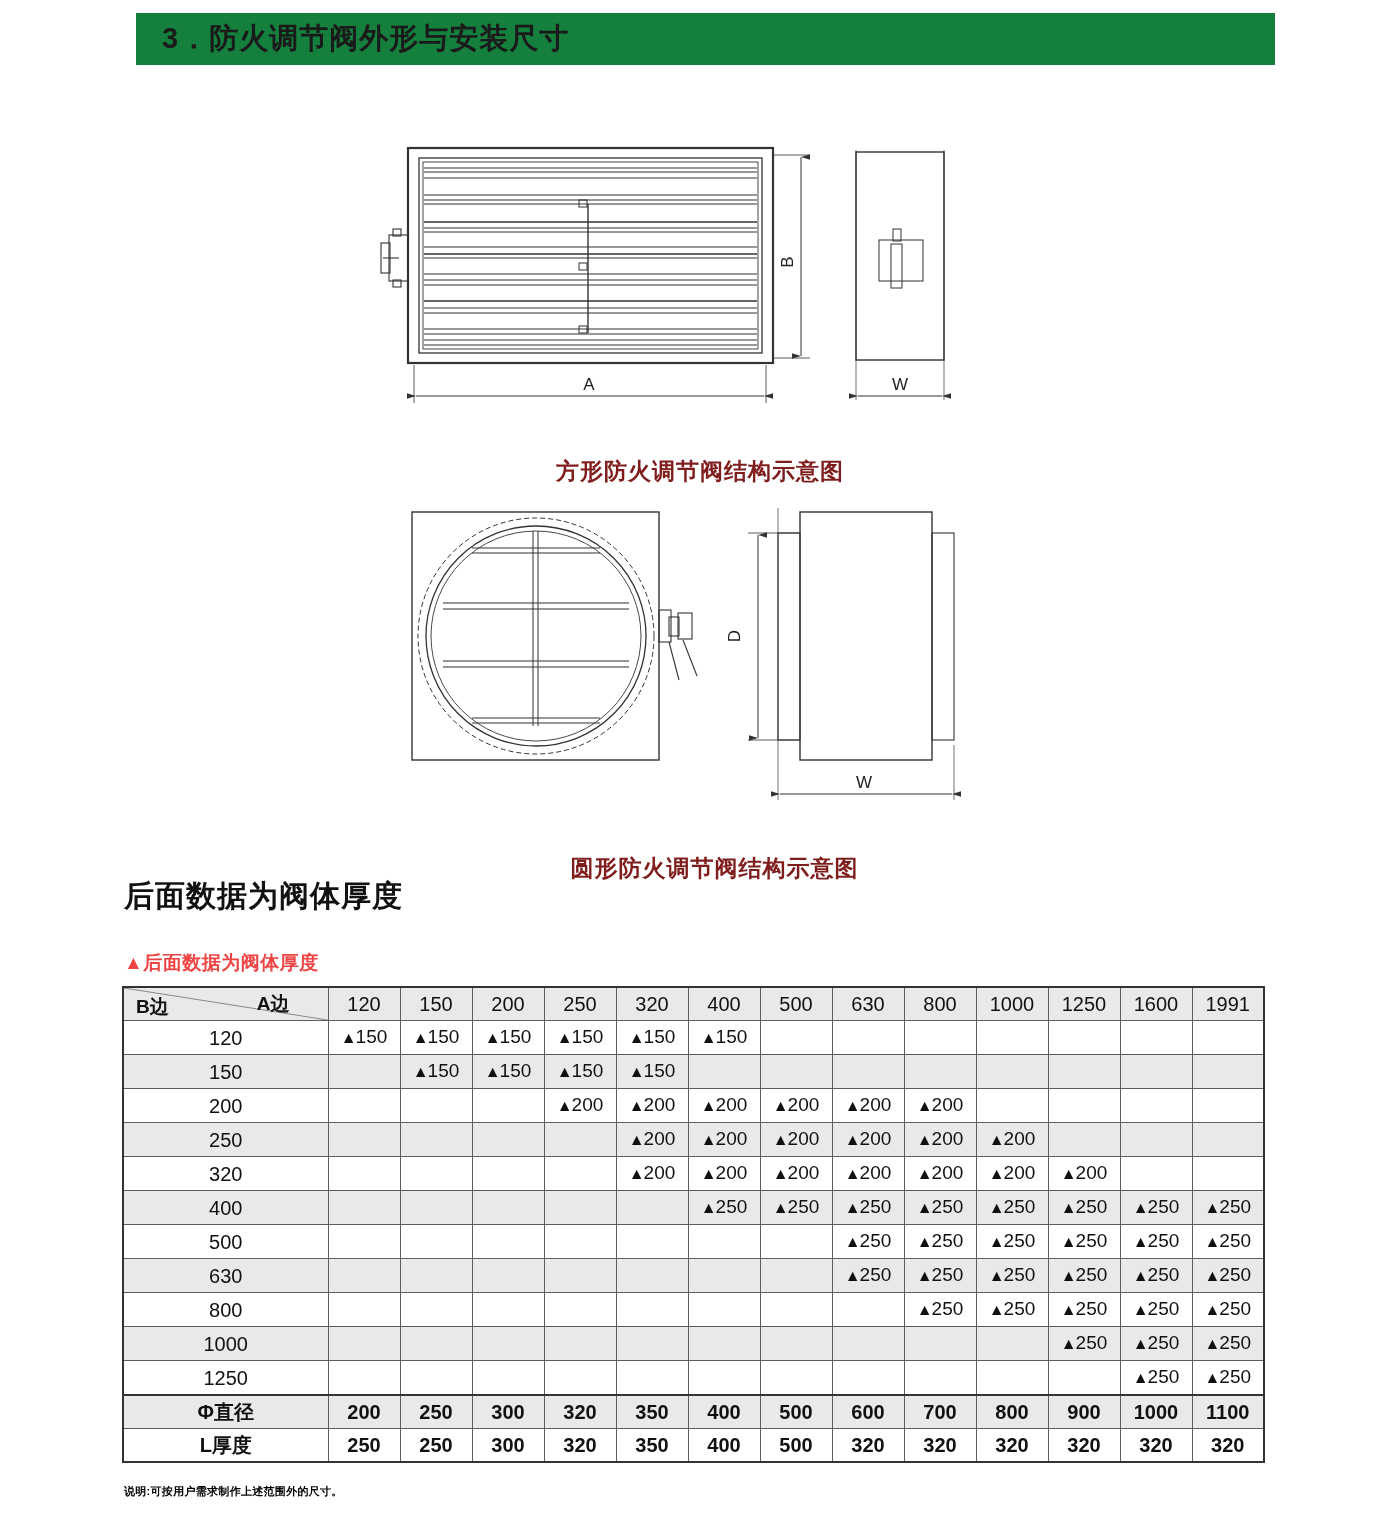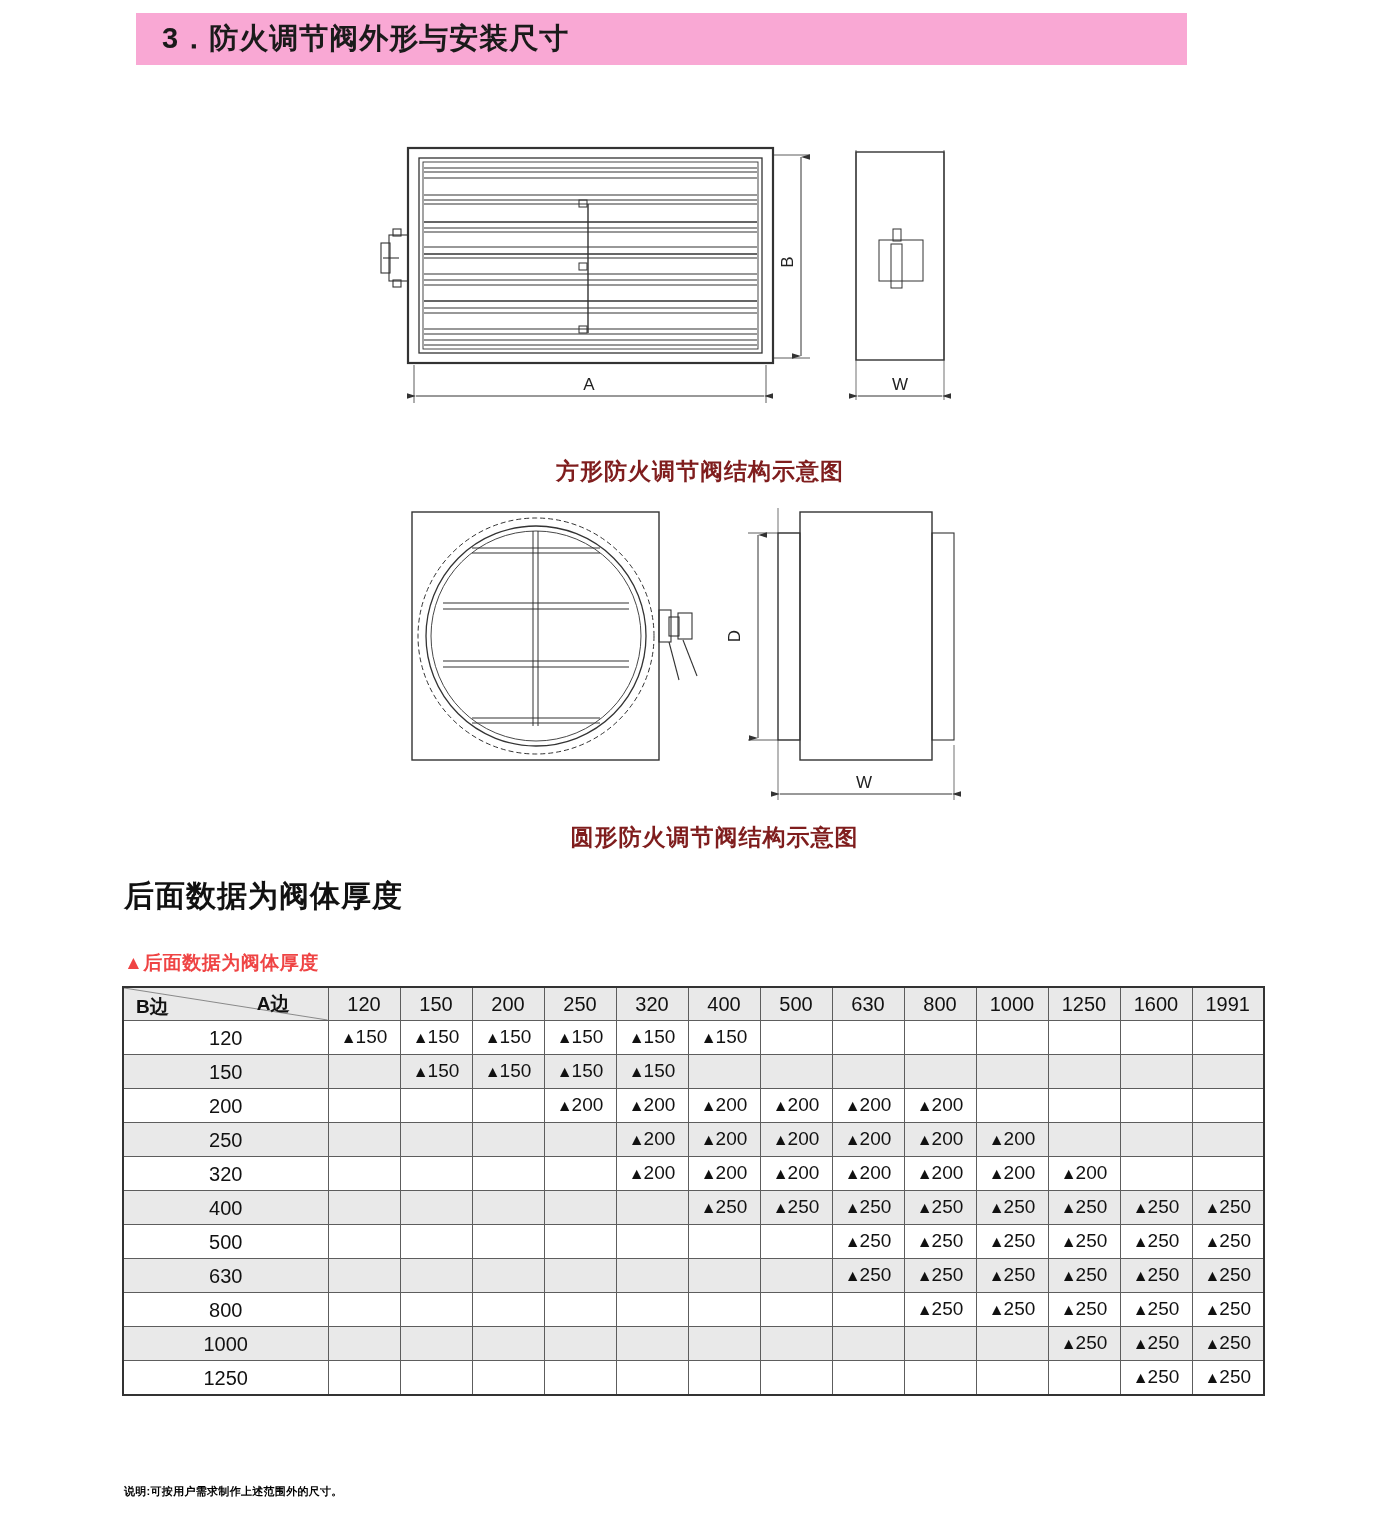--- a/index.html
+++ b/index.html
@@ -15,23 +15,23 @@
     font-family: "Liberation Sans", "DejaVu Sans", sans-serif;
     color: #1a1a1a;
     overflow: hidden;
   }
 
   
   .section-band {
     position: absolute;
     left: 136px;
     top: 13px;
-    width: 1051px;
+    width: 1139px;
     height: 52px;
-    background: #f9a8d4;
+    background: #15803d;
     display: flex;
     align-items: center;
   }
   .section-band .section-title {
     font-size: 29px;
     font-weight: 700;
     letter-spacing: 1px;
     padding-left: 26px;
     color: #1a1a1a;
     white-space: nowrap;
@@ -51,21 +51,21 @@
   .fig-caption {
     position: absolute;
     width: 100%;
     text-align: center;
     font-size: 23px;
     font-weight: 700;
     color: #7f1d1d;
     letter-spacing: 1px;
   }
   #cap1 { top: 456px; }
-  #cap2 { top: 822px; padding-left: 29px; }
+  #cap2 { top: 853px; padding-left: 29px; }
 
   
   .table-title {
     position: absolute;
     left: 124px;
     top: 876px;
     font-size: 30px;
     font-weight: 700;
     letter-spacing: 1px;
     color: #111;
@@ -536,17 +536,49 @@
           <td class="cell"></td>
           <td class="cell"></td>
           <td class="cell"></td>
           <td class="cell"></td>
           <td class="cell"></td>
           <td class="cell"></td>
           <td class="cell"></td>
           <td class="cell"><span class="tri">▲</span>250</td>
           <td class="cell"><span class="tri">▲</span>250</td>
         </tr>
+        <tr class="shade bottomrow thickTop">
+          <td class="rowhead">Φ直径</td>
+          <td class="cell">200</td>
+          <td class="cell">250</td>
+          <td class="cell">300</td>
+          <td class="cell">320</td>
+          <td class="cell">350</td>
+          <td class="cell">400</td>
+          <td class="cell">500</td>
+          <td class="cell">600</td>
+          <td class="cell">700</td>
+          <td class="cell">800</td>
+          <td class="cell">900</td>
+          <td class="cell">1000</td>
+          <td class="cell">1100</td>
+        </tr>
+        <tr class="plain bottomrow">
+          <td class="rowhead">L厚度</td>
+          <td class="cell">250</td>
+          <td class="cell">250</td>
+          <td class="cell">300</td>
+          <td class="cell">320</td>
+          <td class="cell">350</td>
+          <td class="cell">400</td>
+          <td class="cell">500</td>
+          <td class="cell">320</td>
+          <td class="cell">320</td>
+          <td class="cell">320</td>
+          <td class="cell">320</td>
+          <td class="cell">320</td>
+          <td class="cell">320</td>
+        </tr>
       </tbody>
   </table>
 </div>
 
 <div class="table-footnote">说明:可按用户需求制作上述范围外的尺寸。</div>
 
 </body></html>

